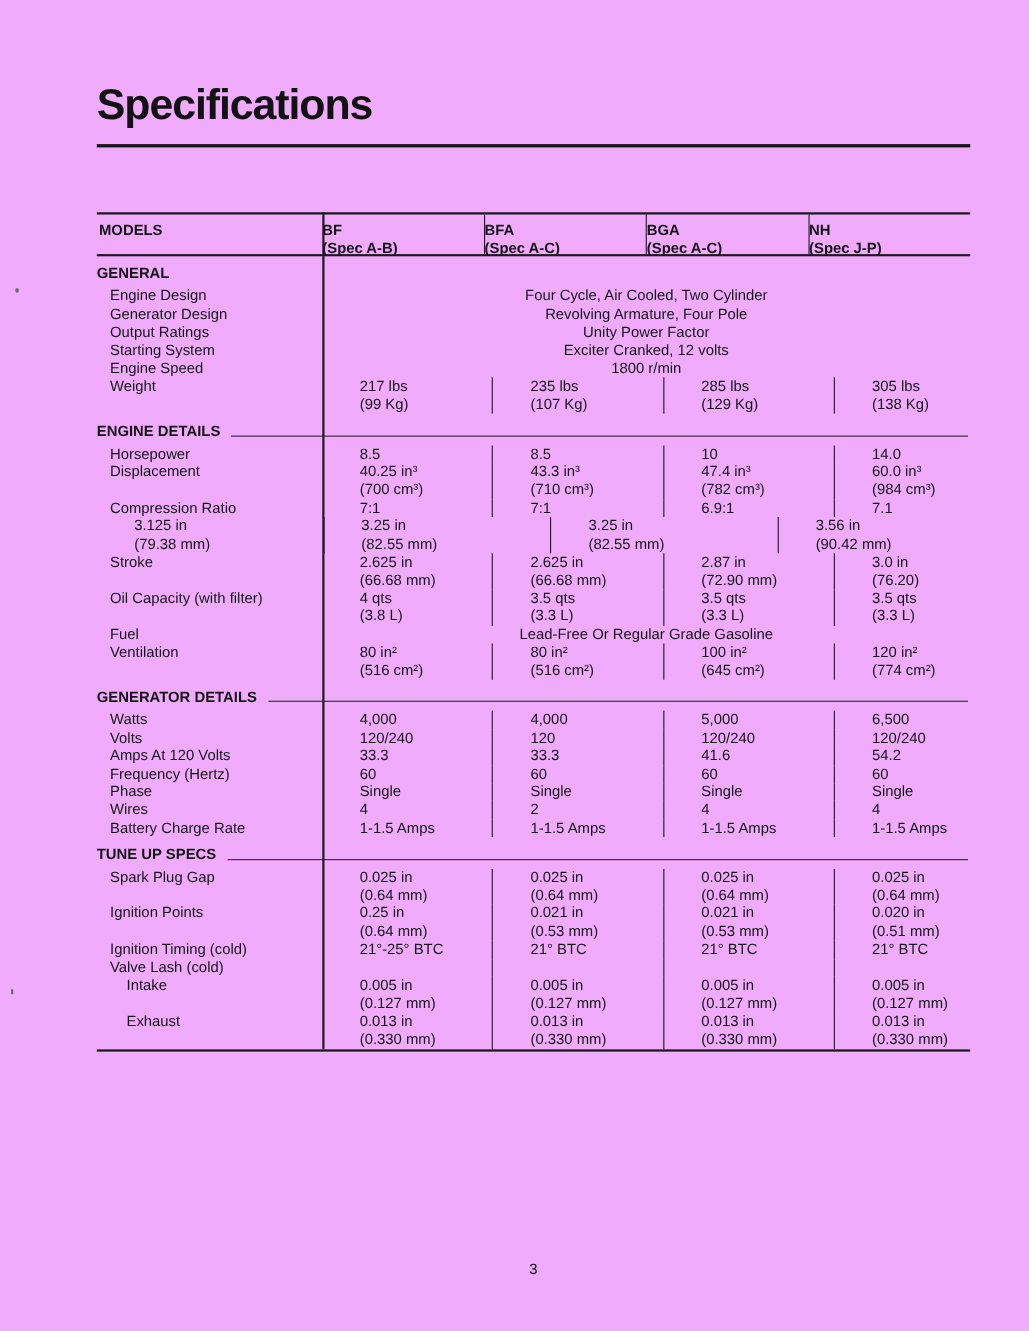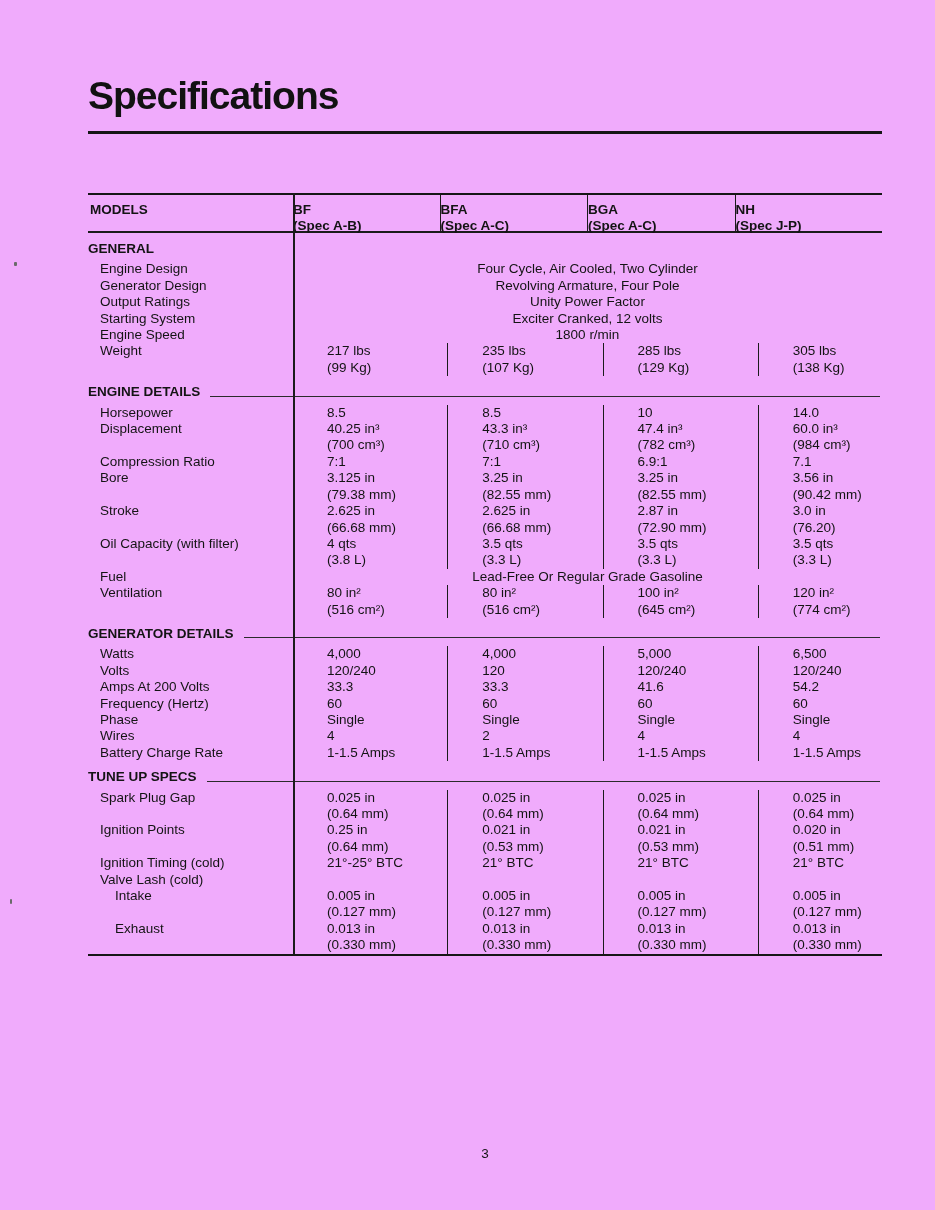--- a/index.html
+++ b/index.html
@@ -146,21 +146,20 @@
         <div class="row">
           <div class="rlabel">Compression Ratio</div>
           <div class="cells">
             <div class="cell">7:1</div>
             <div class="cell">7:1</div>
             <div class="cell">6.9:1</div>
             <div class="cell">7.1</div>
           </div>
         </div>
         <div class="row">
-          <div class="rlabel">Bore</div>
           <div class="cells">
             <div class="cell">3.125 in
 (79.38 mm)</div>
             <div class="cell">3.25 in
 (82.55 mm)</div>
             <div class="cell">3.25 in
 (82.55 mm)</div>
             <div class="cell">3.56 in
 (90.42 mm)</div>
           </div>
@@ -227,21 +226,21 @@
         <div class="row">
           <div class="rlabel">Volts</div>
           <div class="cells">
             <div class="cell">120/240</div>
             <div class="cell">120</div>
             <div class="cell">120/240</div>
             <div class="cell">120/240</div>
           </div>
         </div>
         <div class="row">
-          <div class="rlabel">Amps At 200 Volts</div>
+          <div class="rlabel">Amps At 120 Volts</div>
           <div class="cells">
             <div class="cell">33.3</div>
             <div class="cell">33.3</div>
             <div class="cell">41.6</div>
             <div class="cell">54.2</div>
           </div>
         </div>
         <div class="row">
           <div class="rlabel">Frequency (Hertz)</div>
           <div class="cells">

